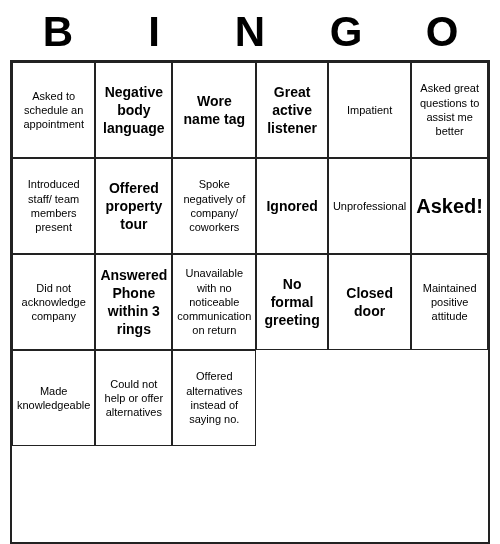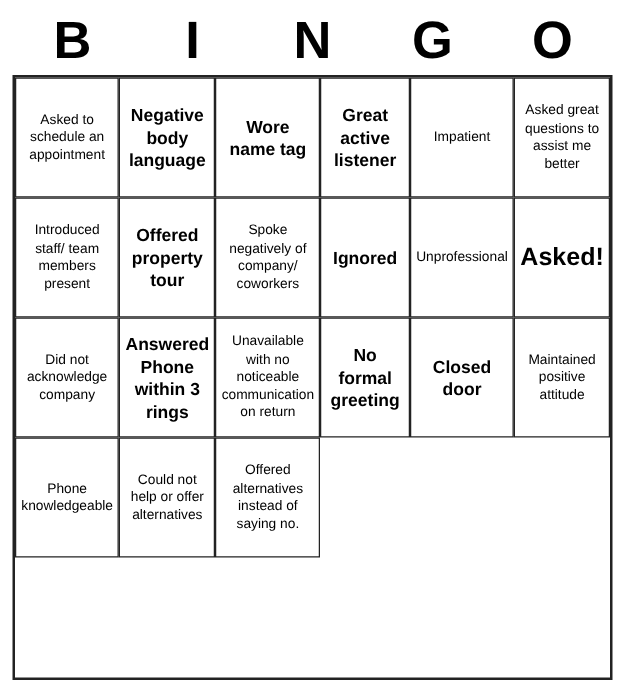--- a/index.html
+++ b/index.html
@@ -74,16 +74,16 @@
     <div class="cell">Spoke negatively of company/ coworkers</div>
     <div class="cell bold">Ignored</div>
     <div class="cell">Unprofessional</div>
     <div class="cell large">Asked!</div>
     <div class="cell">Did not acknowledge company</div>
     <div class="cell bold">Answered Phone within 3 rings</div>
     <div class="cell">Unavailable with no noticeable communication on return</div>
     <div class="cell bold">No formal greeting</div>
     <div class="cell bold">Closed door</div>
     <div class="cell">Maintained positive attitude</div>
-    <div class="cell">Phone knowledgeable</div>
+    <div class="cell">Made knowledgeable</div>
     <div class="cell">Could not help or offer alternatives</div>
     <div class="cell">Offered alternatives instead of saying no.</div>
   </div>
 
 </body></html>

